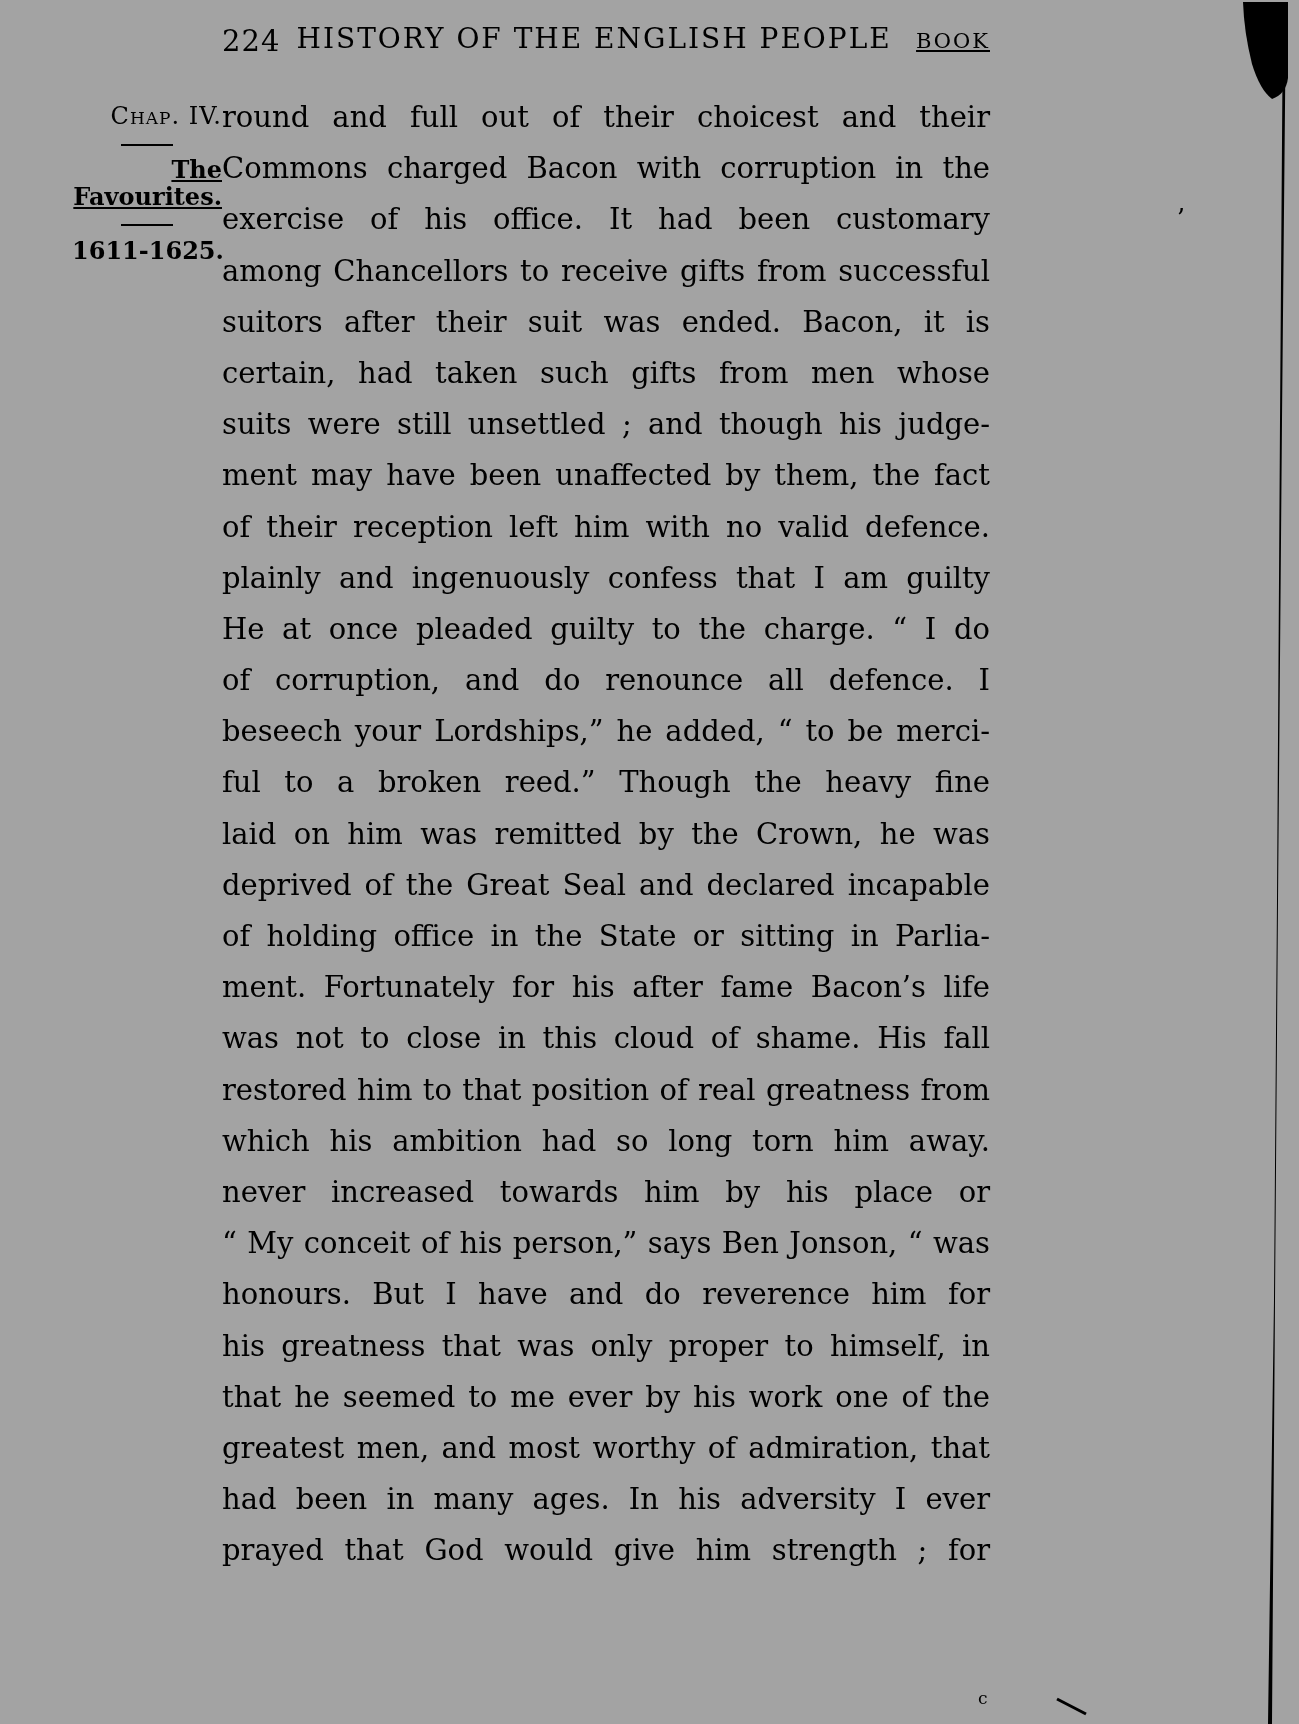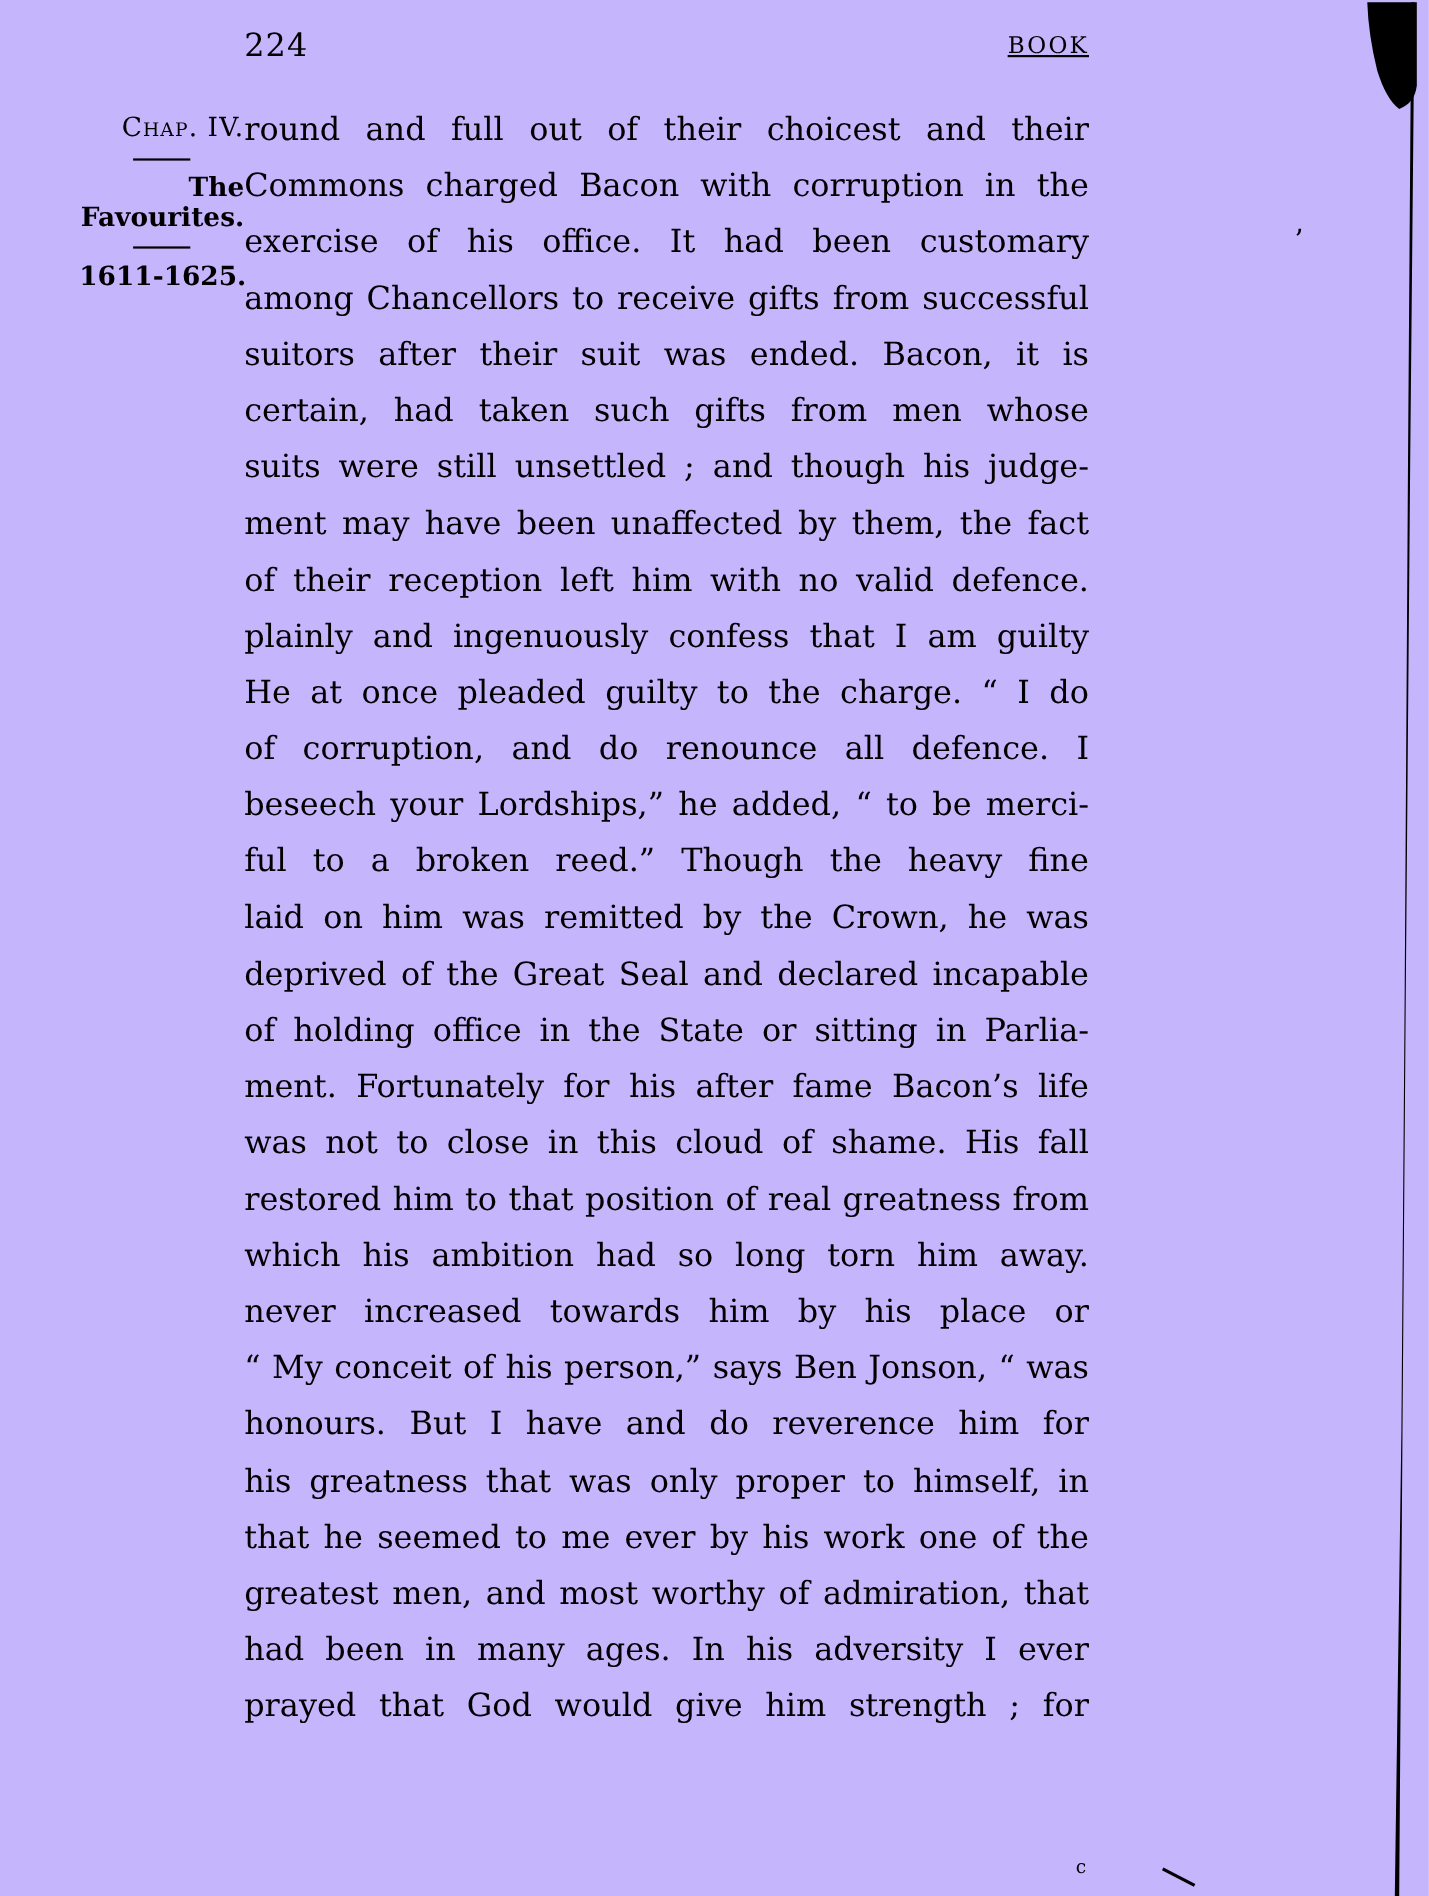--- a/index.html
+++ b/index.html
@@ -4,21 +4,21 @@
 <style>
   html, body {
     margin: 0;
     padding: 0;
     background: #ffffff;
   }
   .page {
     position: relative;
     width: 1299px;
     height: 1724px;
-    background: #c4b5fd;
+    background: #a3a3a3;
     overflow: hidden;
     font-family: "DejaVu Serif", serif;
     color: #000000;
   }
   
   .header {
     position: absolute;
     left: 222px;
     top: 22px;
     width: 768px;
@@ -66,20 +66,21 @@
     width: 52px;
     height: 2px;
     background: #000;
     margin: 14px auto 10px auto;
   }
   .margin-topic {
     font-weight: bold;
     font-size: 24px;
     line-height: 27px;
     white-space: nowrap;
+    text-decoration: underline;
   }
   .margin-date {
     font-weight: bold;
     font-size: 24px;
     white-space: nowrap;
   }
   
   .body-text {
     position: absolute;
     left: 222px;
@@ -118,20 +119,21 @@
     color: #000;
   }
 </style>
 </head>
 <body>
 
 <div class="page">
 
   <div class="header">
     <span class="page-number">224</span>
+    <span class="running-title">HISTORY OF THE ENGLISH PEOPLE</span>
     <span class="book-label">BOOK</span>
   </div>
 
   <div class="margin-notes">
     <div class="chapter-label">Chap. IV.</div>
     <div class="margin-rule"></div>
     <div class="margin-topic">The</div>
     <div class="margin-topic">Favourites.</div>
     <div class="margin-rule"></div>
     <div class="margin-date">1611-1625.</div>

